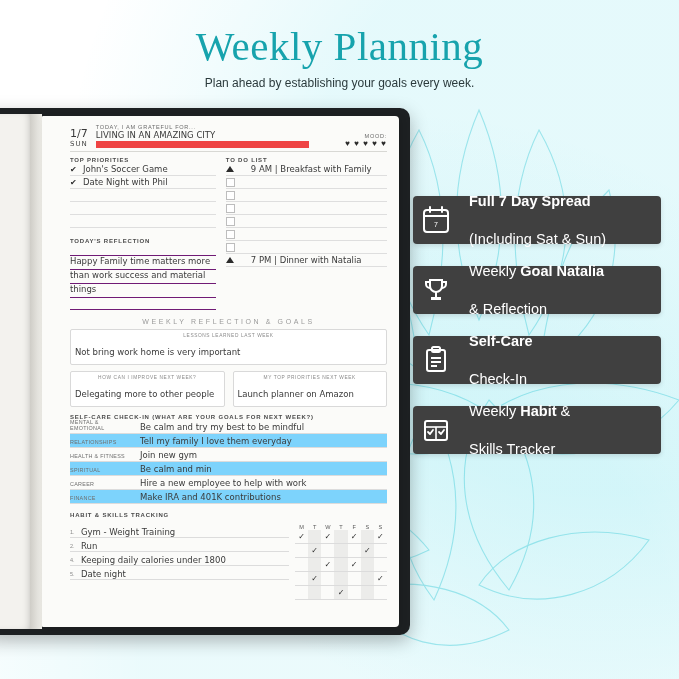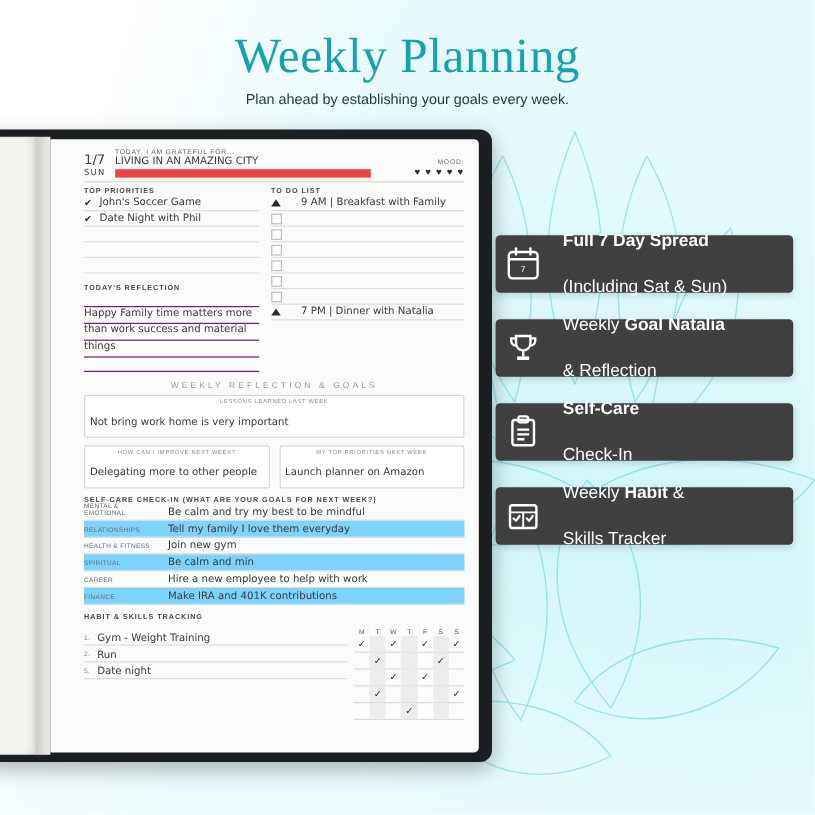--- a/index.html
+++ b/index.html
@@ -300,20 +300,24 @@
         <div class="habit-list">
           <div class="h-row">
               <span class="h-n">1.</span>
               <span class="hand">Gym - Weight Training</span>
             </div>
           <div class="h-row">
               <span class="h-n">2.</span>
               <span class="hand">Run</span>
             </div>
           <div class="h-row">
+              <span class="h-n">4.</span>
+              <span class="hand">Keeping daily calories under 1800</span>
+            </div>
+          <div class="h-row">
               <span class="h-n">5.</span>
               <span class="hand">Date night</span>
             </div>
         </div>
         <div class="daygrid">
           <div class="dg-head">
             <span>M</span>
             <span>T</span>
             <span>W</span>
             <span>T</span>

